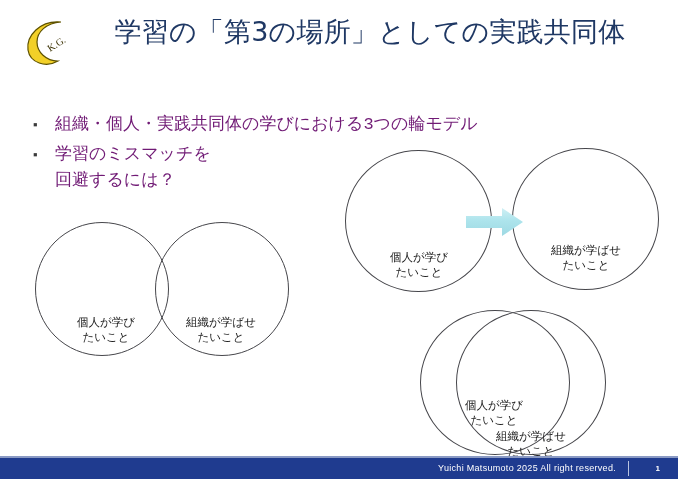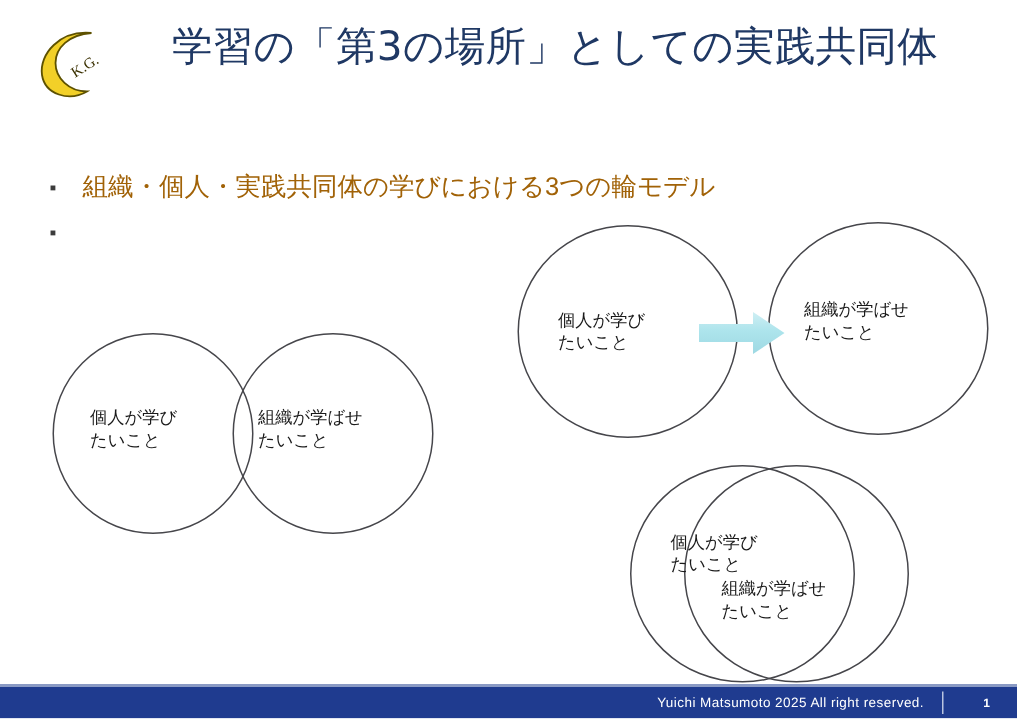--- a/index.html
+++ b/index.html
@@ -57,42 +57,44 @@
   .bullet-mark {
     width: 22px;
     flex: 0 0 22px;
     color: #3c3c3c;
     font-size: 13px;
     line-height: 26px;
     text-align: left;
     padding-left: 3px;
   }
   .bullet-text {
-    color: #a16207;
+    color: #701a75;
     font-size: 17px;
     line-height: 26px;
-    font-family: Liberation Sans, sans-serif;
+    font-family: Liberation Mono, monospace;
     white-space: pre-line;
   }
 
   
   .circle {
     position: absolute;
     border: 1px solid #46464b;
     border-radius: 50%;
     box-sizing: border-box;
     background: transparent;
   }
   .circle-label {
     position: absolute;
     color: #1a1a1a;
     font-size: 11.5px;
     line-height: 15px;
+    text-align: center;
     white-space: pre-line;
     font-family: "DejaVu Sans", "Liberation Sans", sans-serif;
+    margin-top: 44px;
   }
 
   
   #arrow {
     position: absolute;
     left: 466px;
     top: 207px;
     width: 58px;
     height: 30px;
   }
@@ -159,20 +161,22 @@
 
   <div id="title">学習の「第3の場所」としての実践共同体</div>
 
   <div id="bullets">
     <div class="bullet-row">
       <span class="bullet-mark">▪</span>
       <span class="bullet-text">組織・個人・実践共同体の学びにおける3つの輪モデル</span>
     </div>
     <div class="bullet-row">
       <span class="bullet-mark">▪</span>
+      <span class="bullet-text">学習のミスマッチを
+回避するには？</span>
     </div>
   </div>
 
   <div class="circle" style="left:35px; top:222px; width:134px; height:134px;"></div>
   <div class="circle" style="left:155px; top:222px; width:134px; height:134px;"></div>
   <div class="circle-label" style="left:60px; top:271px; width:92px;">個人が学び
 たいこと</div>
   <div class="circle-label" style="left:172px; top:271px; width:98px;">組織が学ばせ
 たいこと</div>
 

